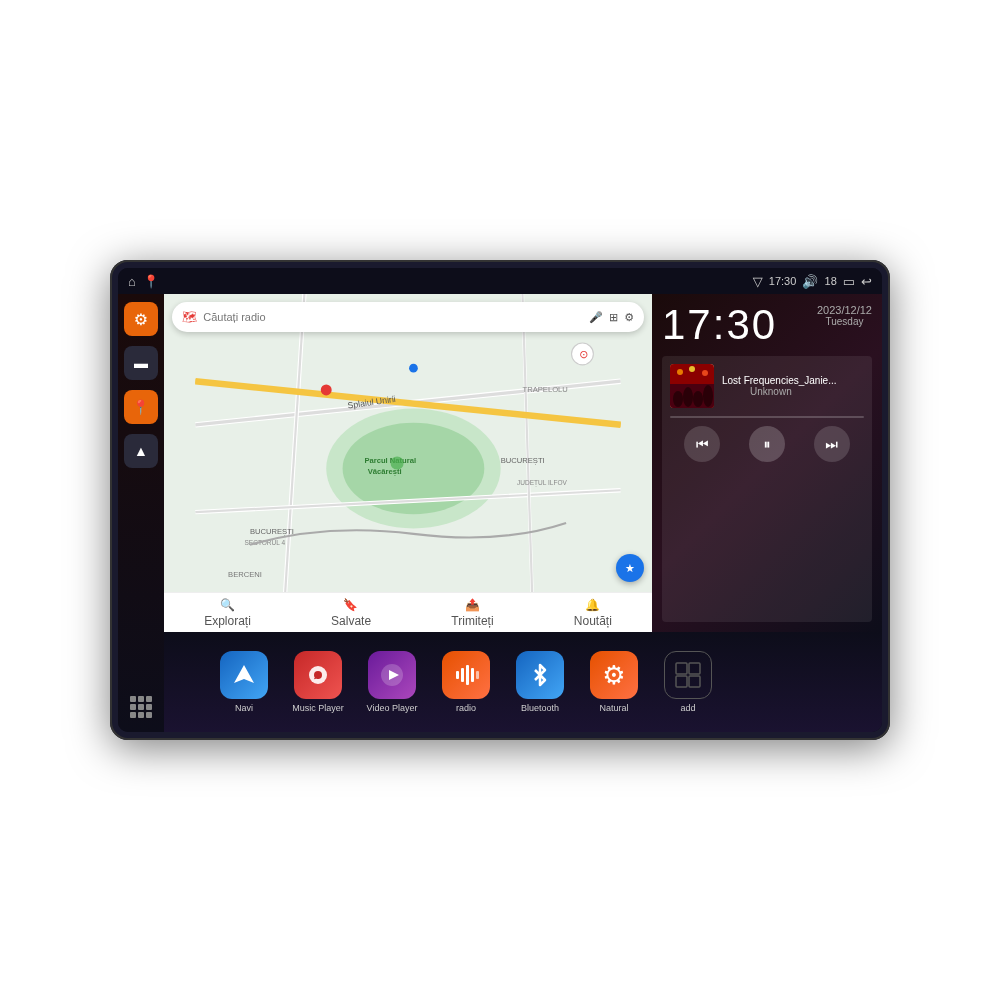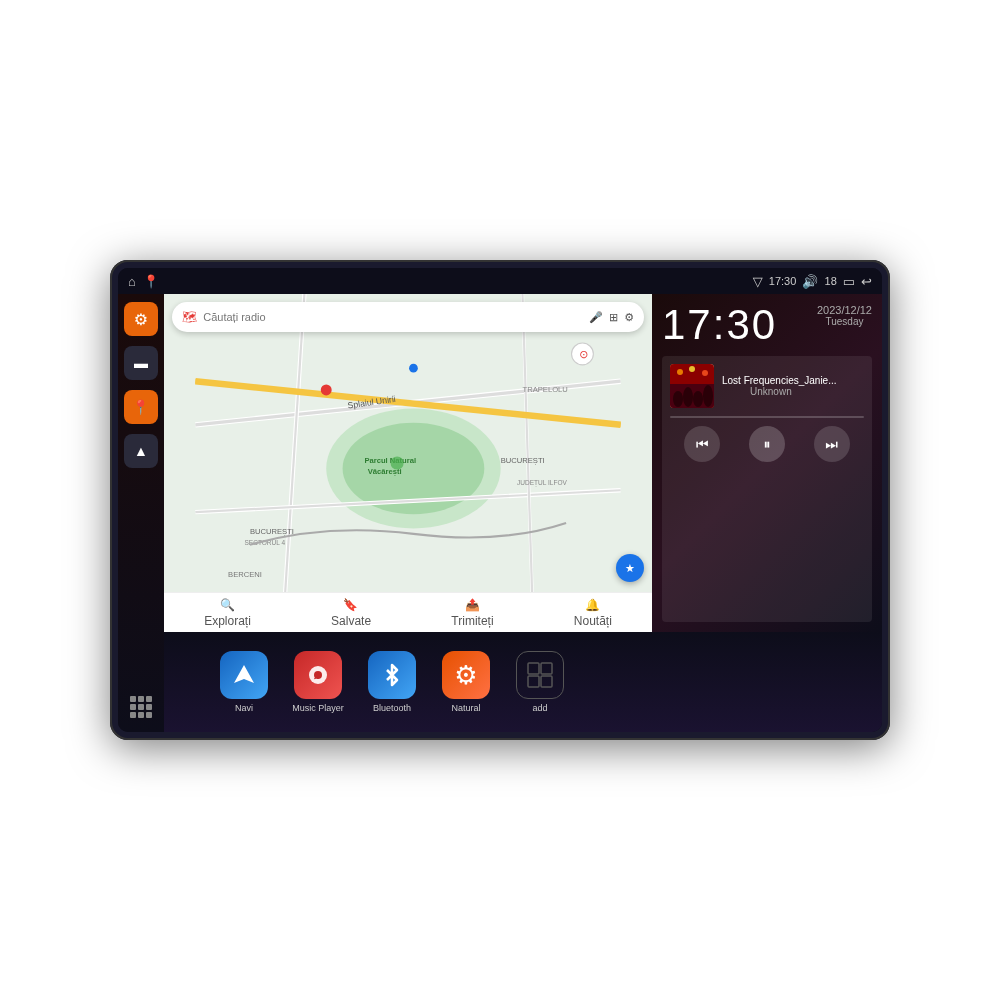--- a/index.html
+++ b/index.html
@@ -553,21 +553,43 @@
             <div class="app-icon app-music">
               <svg width="26" height="26" viewBox="0 0 26 26">
                 <circle cx="13" cy="13" r="9" fill="white" opacity="0.9"></circle>
                 <circle cx="13" cy="13" r="4" fill="#c62828"></circle>
                 <text x="8" y="17" font-size="10" fill="#c62828">♫</text>
               </svg>
             </div>
             <span class="app-label">Music Player</span>
           </div>
 
-
+          <div class="app-item">
+            <div class="app-icon app-video">
+              <svg width="26" height="26" viewBox="0 0 26 26">
+                <circle cx="13" cy="13" r="11" fill="white" opacity="0.2"></circle>
+                <polygon points="10,8 20,13 10,18" fill="white"></polygon>
+              </svg>
+            </div>
+            <span class="app-label">Video Player</span>
+          </div>
+
+          <div class="app-item">
+            <div class="app-icon app-radio">
+              <svg width="28" height="28" viewBox="0 0 28 28">
+
+                <rect x="4" y="10" width="3" height="8" fill="white" rx="1"></rect>
+                <rect x="9" y="7" width="3" height="14" fill="white" rx="1"></rect>
+                <rect x="14" y="4" width="3" height="20" fill="white" rx="1"></rect>
+                <rect x="19" y="7" width="3" height="14" fill="white" rx="1"></rect>
+                <rect x="24" y="10" width="3" height="8" fill="white" rx="1" opacity="0.6"></rect>
+              </svg>
+            </div>
+            <span class="app-label">radio</span>
+          </div>
 
           <div class="app-item">
             <div class="app-icon app-bluetooth">
               <svg width="26" height="26" viewBox="0 0 26 26">
 
                 <polyline points="8,8 18,18 13,23 13,3 18,8 8,18" fill="none" stroke="white" stroke-width="2.5" stroke-linejoin="round"></polyline>
               </svg>
             </div>
             <span class="app-label">Bluetooth</span>
           </div>

